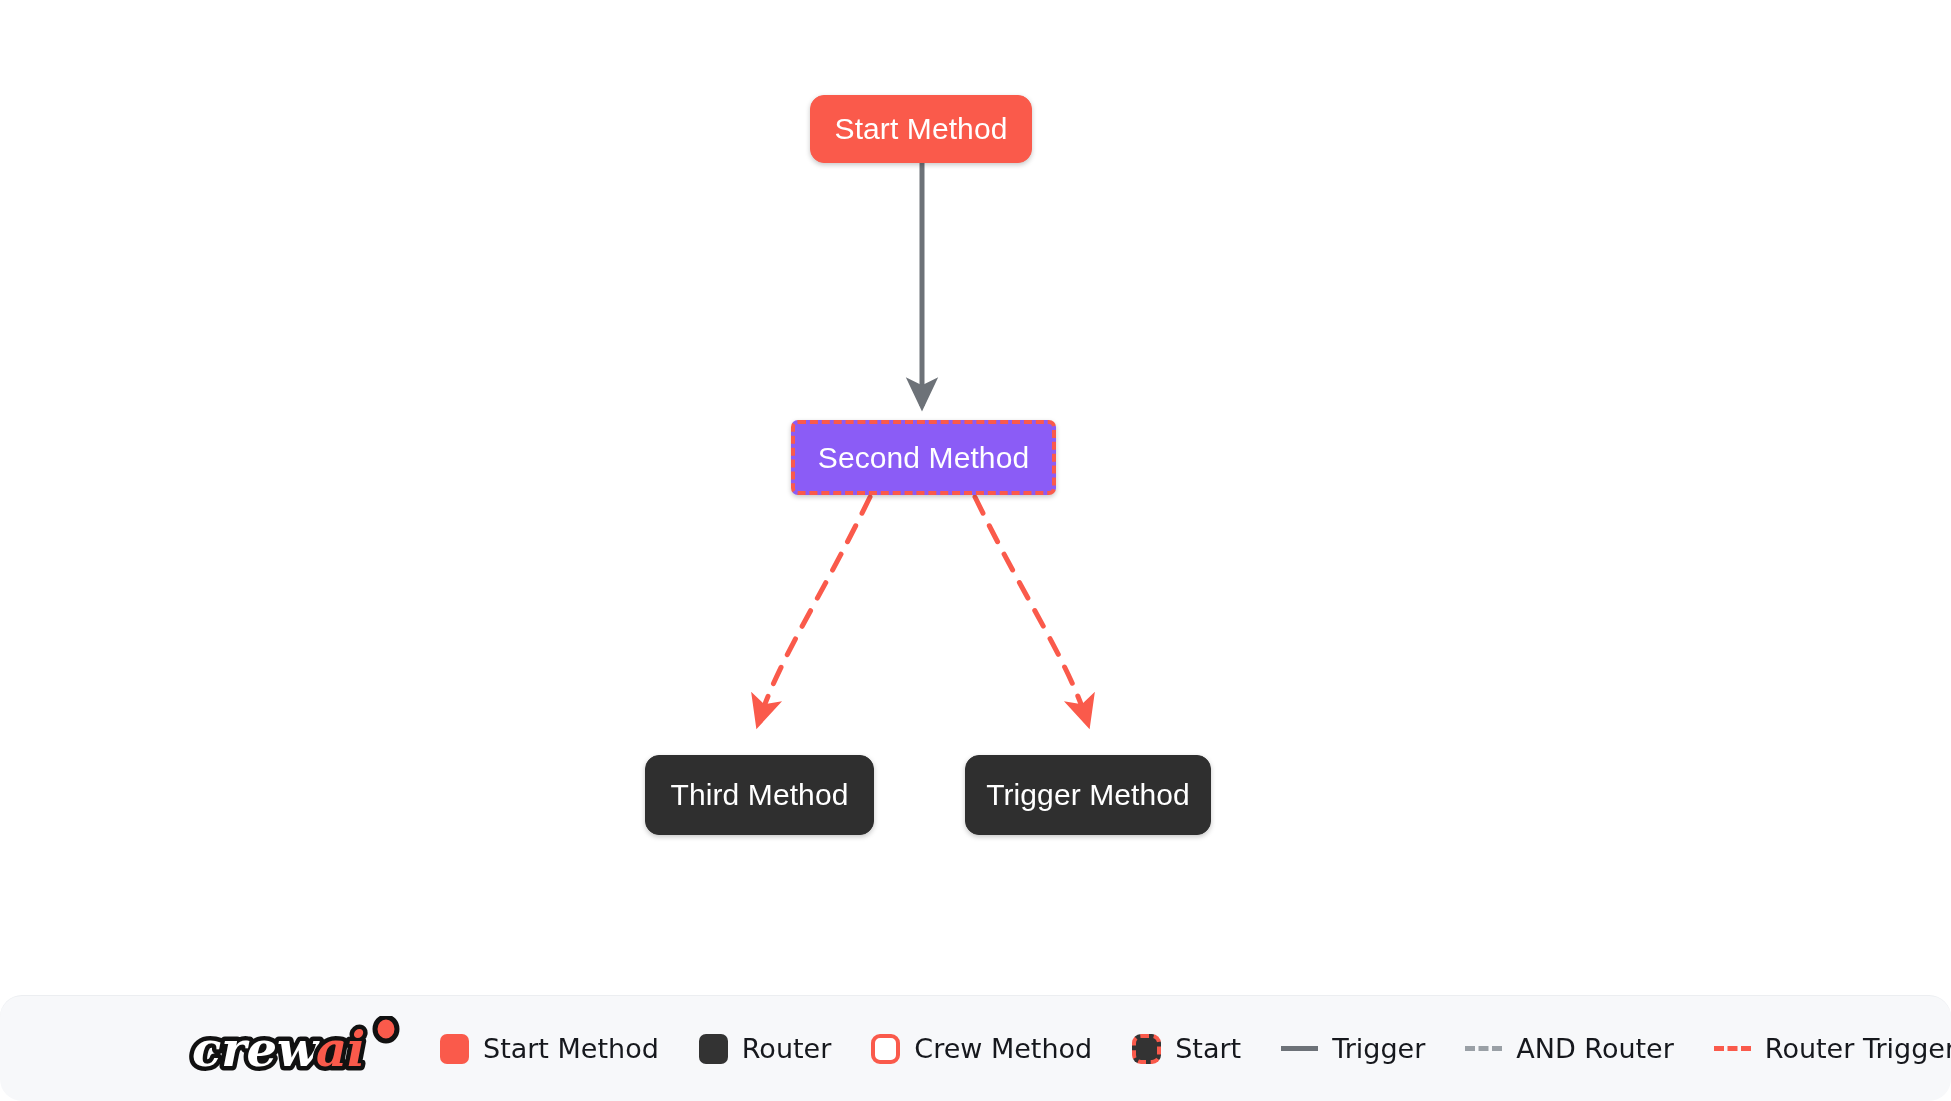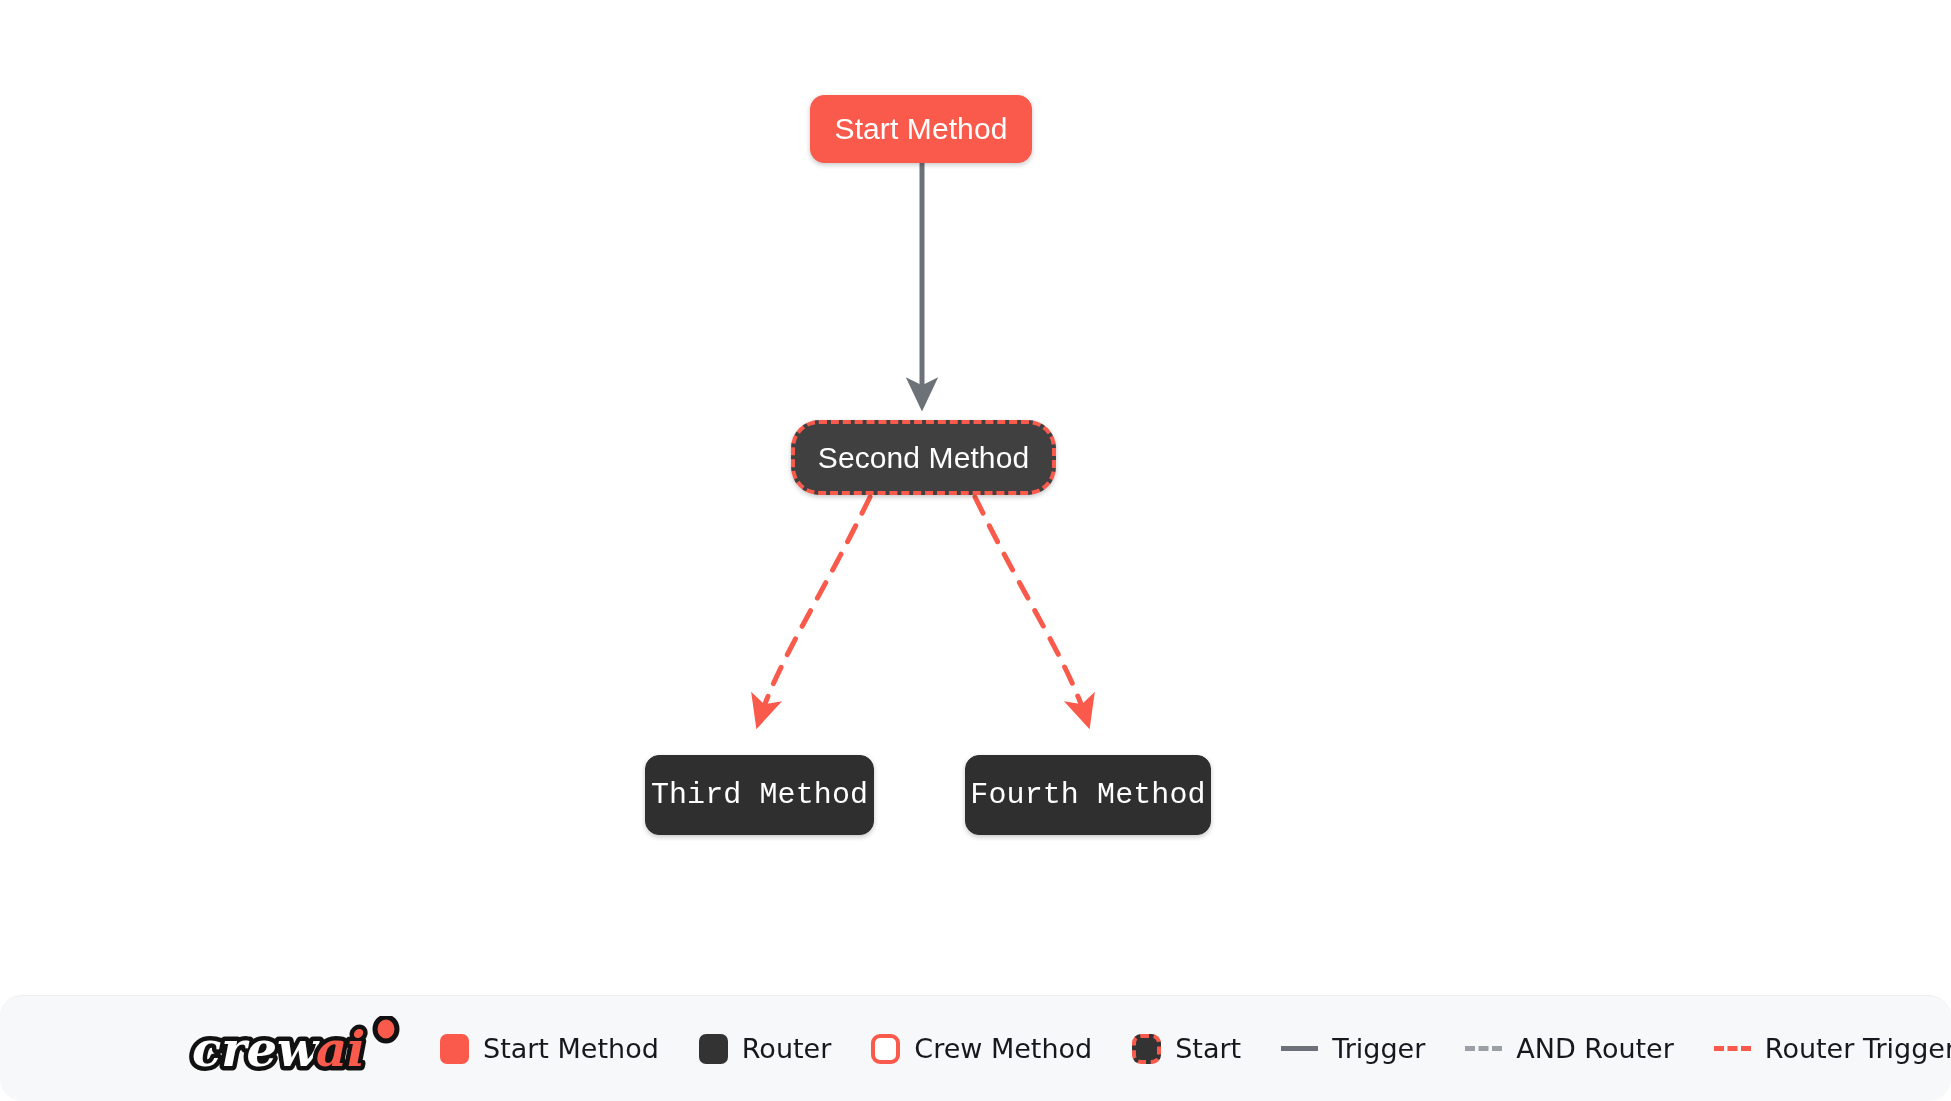--- a/index.html
+++ b/index.html
@@ -48,26 +48,25 @@
     box-shadow: 0 2px 5px rgba(0,0,0,0.22);
     z-index: 3;
   }
   .node-start {
     background: #fa5a4b;
     border: 1px solid #fa5a4b;
   }
   .node-method {
     background: #2f2f2f;
     border: 1px solid #2f2f2f;
-    font-family: Liberation Mono, monospace;
   }
   .node-router {
-    background: #404040;
+    background: #8b5cf6;
     border: 4px dashed #fa5a4b;
-    border-radius: 28px;
+    border-radius: 7px;
   }
 
   #node-start-method  { left: 810px;  top: 95px;  width: 222px; height: 68px; }
   #node-second-method { left: 791px;  top: 420px; width: 265px; height: 75px; }
   #node-third-method  { left: 645px;  top: 755px; width: 229px; height: 80px; }
   #node-fourth-method { left: 965px;  top: 755px; width: 246px; height: 80px; }
 
   
   #legend-bar {
     position: absolute;
@@ -157,21 +156,21 @@
 
   <div id="node-second-method" class="node node-router">
     <span>Second Method</span>
   </div>
 
   <div id="node-third-method" class="node node-method">
     <span>Third Method</span>
   </div>
 
   <div id="node-fourth-method" class="node node-method">
-    <span>Fourth Method</span>
+    <span>Trigger Method</span>
   </div>
 
 </div>
 
 <div id="legend-bar">
 
   <div id="legend-logo">
     <svg viewBox="0 0 218 66" width="218" height="66" xmlns="http://www.w3.org/2000/svg">
       <g font-family="DejaVu Serif, serif" font-style="italic" font-weight="bold" font-size="48">
         <text x="4" y="50" stroke="#111111" stroke-width="9" stroke-linejoin="round" fill="none">crew</text>

